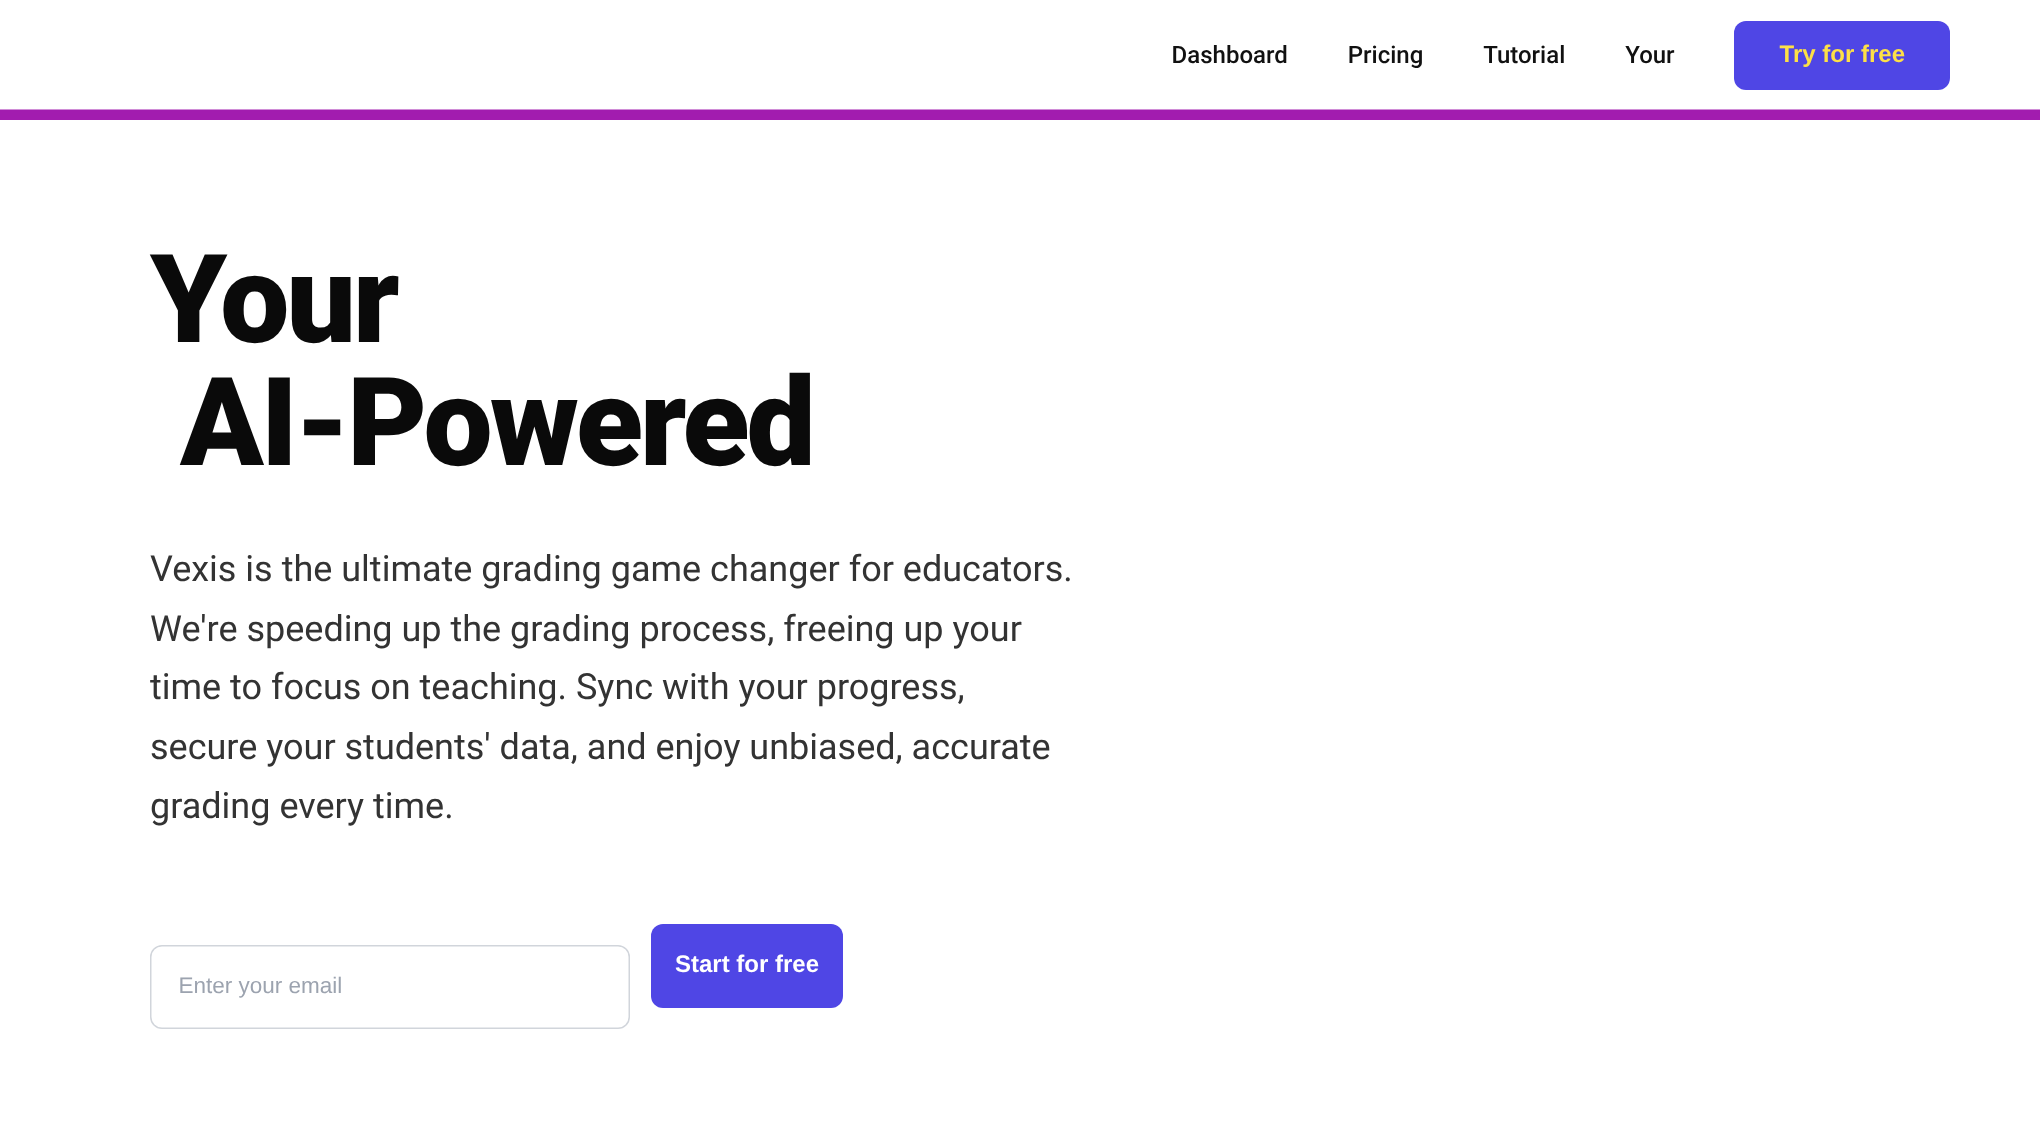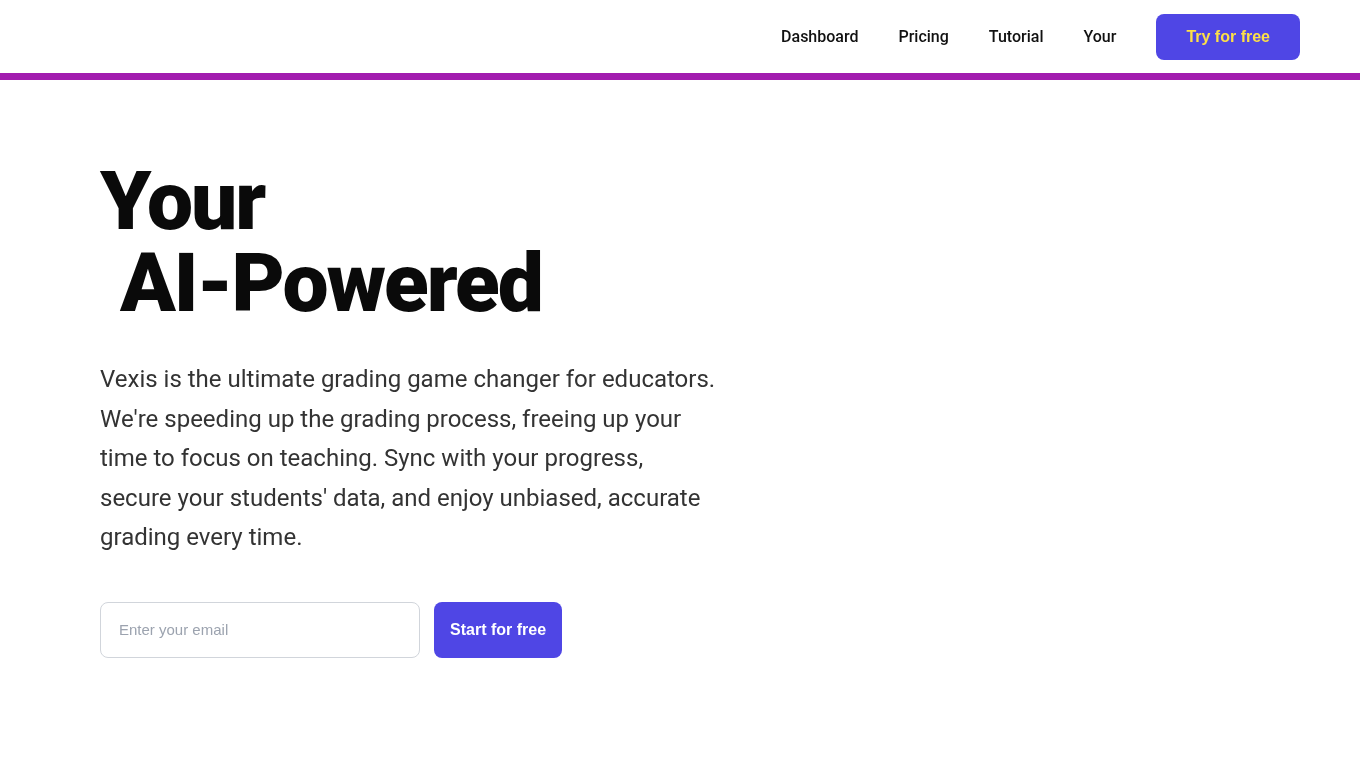--- a/index.html
+++ b/index.html
@@ -86,20 +86,21 @@
     .email-input {
       width: 320px;
       height: 56px;
       border: 1.5px solid #d1d5db;
       border-radius: 8px;
       padding: 0 18px;
       font-size: 15px;
       color: #555;
       outline: none;
       background: #fff;
+      margin-top: 28px;
     }
 
     .email-input::placeholder { color: #9ca3af; }
 
     .btn-start-free {
       height: 56px;
       background: #4f46e5;
       color: #ffffff;
       border: none;
       border-radius: 8px;

